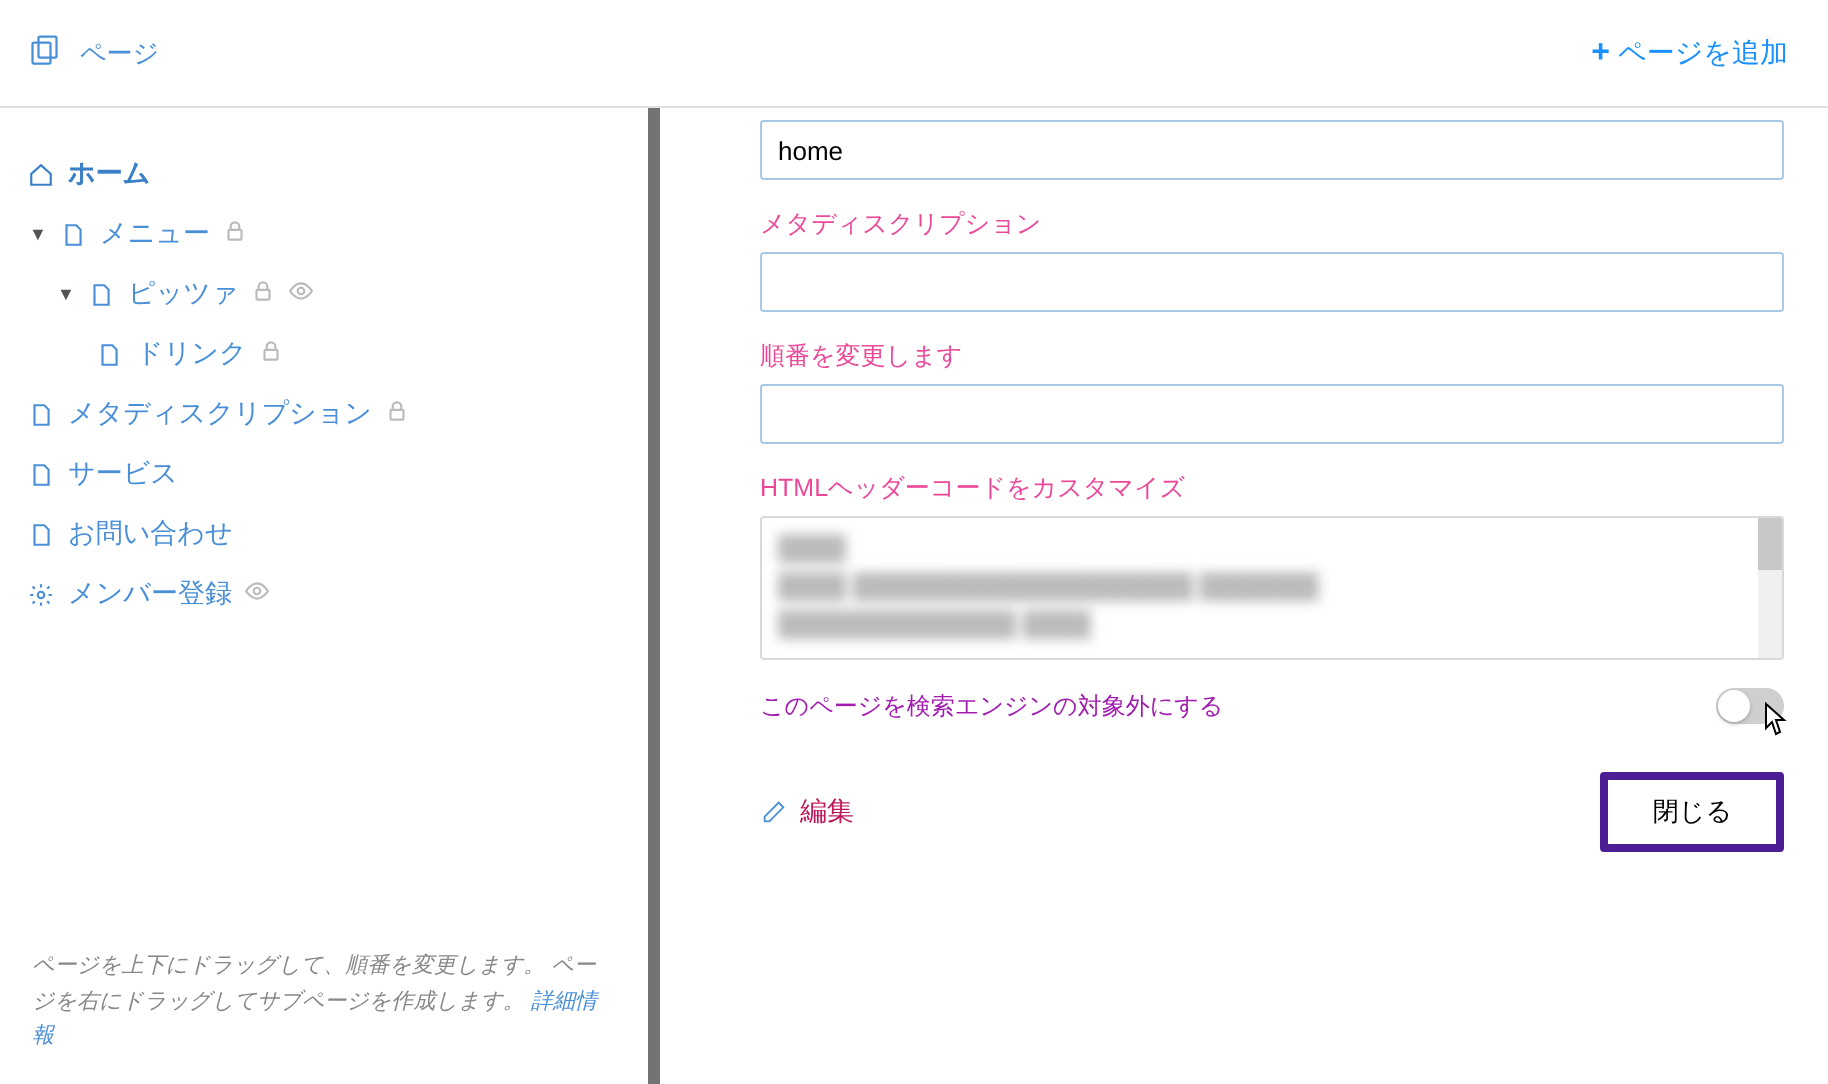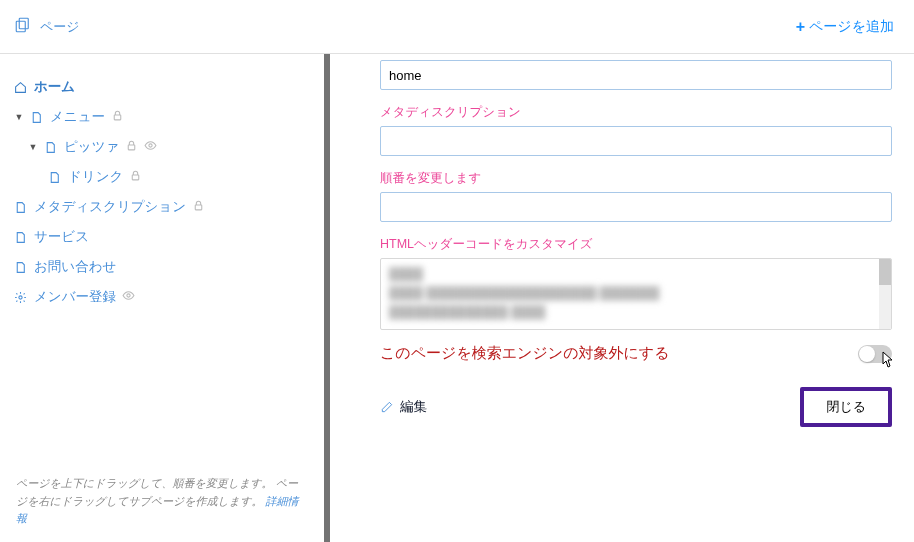--- a/index.html
+++ b/index.html
@@ -35,27 +35,27 @@
 .field input[type=text], .field textarea { width: 100%; border: 1px solid #a8c8e8; border-radius: 2px; padding: 6px 8px; font-size: 13px; font-family: inherit; outline: none; }
 .field input[type=text] { height: 30px; }
 .field textarea { resize: none; }
 .code-box { width: 100%; height: 72px; border: 1px solid #d8d8d8; border-radius: 2px; position: relative; overflow: hidden; }
 .code-box .blur { position:absolute; inset:0; padding:6px 8px; font-size:12px; color:#bbb; filter: blur(3px); line-height:1.6; }
 .code-box .sb { position:absolute; right:0; top:0; width:12px; height:100%; background:#f0f0f0;}
 .code-box .sb-thumb { position:absolute; right:0; top:0; width:12px; height:26px; background:#c8c8c8;}
 .ft-box { height: 72px; }
 
 .toggle-row { display: flex; align-items: center; justify-content: space-between; margin: 14px 0 24px 0; position: relative; }
-.toggle-row label { font-size: 15px; color: #b91c1c; }
+.toggle-row label { font-size: 12px; color: #a21caf; }
 .toggle { width: 34px; height: 18px; background: #cfcfcf; border-radius: 10px; position: relative; cursor: pointer; }
 .toggle .knob { width: 16px; height: 16px; background: #fff; border-radius: 50%; position: absolute; top: 1px; left: 1px; box-shadow: 0 1px 2px rgba(0,0,0,.2);}
 .cursor-svg { position:absolute; right:-4px; top:6px; pointer-events:none; }
 
 .footer-row { display: flex; align-items: center; justify-content: space-between; padding-bottom: 18px; }
-.edit-link { color: #0f172a; display: flex; align-items: center; gap: 6px; cursor: pointer; font-size: 13.5px; }
+.edit-link { color: #be185d; display: flex; align-items: center; gap: 6px; cursor: pointer; font-size: 13.5px; }
 .edit-link svg { width: 14px; height: 14px; stroke: #4a90d9; fill:none; stroke-width:1.6;}
 .close-btn { border: 4px solid #4c1d95; background:#fff; padding: 7px 22px; font-size: 13px; cursor: pointer; border-radius: 2px; }
 
 .main::-webkit-scrollbar { width: 14px; }
 .main::-webkit-scrollbar-track { background: #f5f5f5; }
 .main::-webkit-scrollbar-thumb { background: #c0c0c0; }
 </style>
 </head>
 <body>
 

